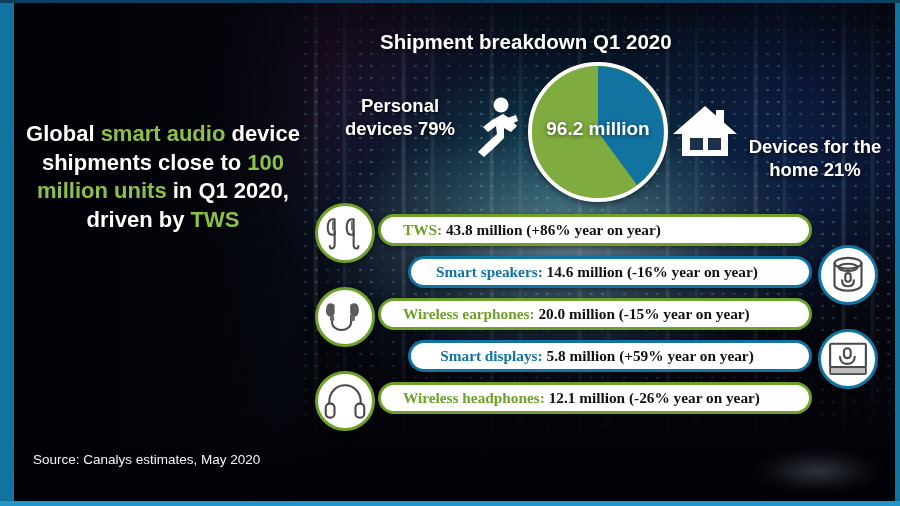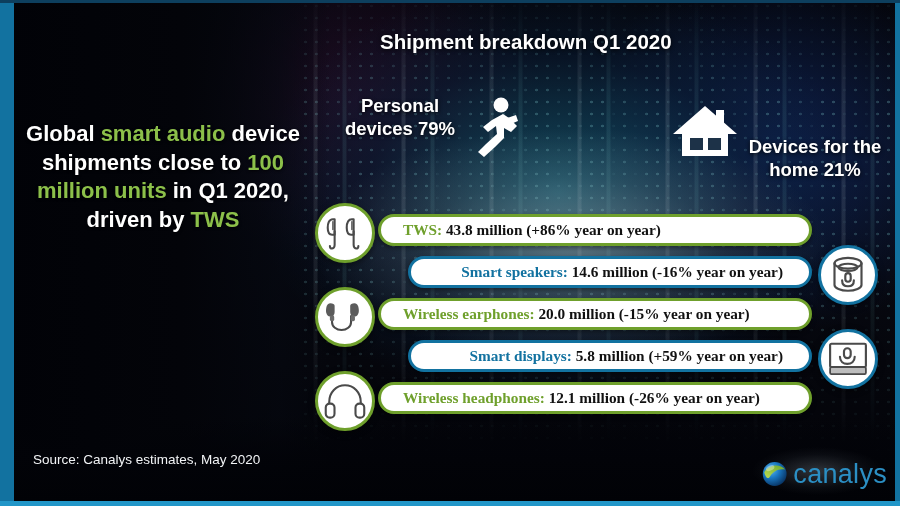--- a/index.html
+++ b/index.html
@@ -72,21 +72,21 @@
   .pie svg{position:absolute;left:0;top:0;}
   .pie-label{position:absolute;left:0;top:56px;width:140px;text-align:center;color:#fff;
     font-weight:700;font-size:19px;text-shadow:0 1px 4px rgba(0,0,0,.55);}
   .pill{position:absolute;top:0;height:32px;border-radius:19px;background:#fff;
     display:flex;align-items:center;box-sizing:border-box;
     box-shadow:0 2px 5px rgba(0,0,0,.45);font-family:Liberation Serif, serif;}
   .pill.g{border:3px solid #6fa02c;}
   .pill.b{border:3px solid #1272a0;}
   .pill .txt{font-size:15.3px;font-weight:700;color:#111;white-space:nowrap;}
   .pill.g .txt{padding-left:22px;}
-  .pill.b .txt{padding-right:26px;width:100%;text-align:right;}
+  .pill.b .txt{padding-right:26px;width:100%;text-align:center;}
   .lab-g{color:#6fa02c;}
   .lab-b{color:#1272a0;}
   .circ{position:absolute;width:60px;height:60px;border-radius:50%;background:#fff;
     box-sizing:border-box;display:flex;align-items:center;justify-content:center;
     box-shadow:0 2px 6px rgba(0,0,0,.5);z-index:27;}
   .circ.g{border:3px solid #6fa02c;}
   .circ.b{border:3px solid #1272a0;}
 
   
   .logo{position:absolute;left:762px;top:455px;width:125px;height:38px;z-index:30;
@@ -131,20 +131,29 @@
 
   <div class="ico-house">
     <svg viewBox="0 0 66 54" width="66" height="54">
       <rect x="44" y="6" width="8" height="16" fill="#fff"></rect>
       <path d="M33 2 L65 30 L56 30 L56 52 L10 52 L10 30 L1 30 Z" fill="#fff"></path>
       <rect x="18" y="34" width="13" height="12" fill="#1d3248"></rect>
       <rect x="36" y="34" width="13" height="12" fill="#1d3248"></rect>
     </svg>
   </div>
 
+  <div class="pie-wrap">
+    <div class="pie">
+      <svg width="132" height="132" viewBox="0 0 132 132">
+        <circle cx="66" cy="66" r="66" fill="#7fab3f"></circle>
+        <path d="M66 66 L66 0 A66 66 0 0 1 105 119 Z" fill="#1272a0"></path>
+      </svg>
+    </div>
+    <div class="pie-label">96.2 million</div>
+  </div>
 
   <div id="rows">
       <div class="pill g" style="left: 378px; width: 434px; top: 214px;">
         <div class="txt"><span class="lab-g">TWS:</span><span> 43.8 million (+86% year on year)</span></div>
       </div>
       <div class="circ g" style="left: 315px; top: 203px;">
         <svg viewBox="0 0 46 44" width="40" height="38">
       <path d="M9 6 C4 6 3 12 3 16 C3 21 5 24 8 24 L11 24 L11 6 Z" stroke="#4a4a4a" fill="none" stroke-width="2.4" stroke-linecap="round" stroke-linejoin="round"></path>
       <path d="M11 20 L11 36 C11 39 9 40 8 40 C6.5 40 5.5 39 5.5 37" stroke="#4a4a4a" fill="none" stroke-width="2.4" stroke-linecap="round" stroke-linejoin="round"></path>
       <path d="M31 6 C26 6 25 12 25 16 C25 21 27 24 30 24 L33 24 L33 6 Z" stroke="#4a4a4a" fill="none" stroke-width="2.4" stroke-linecap="round" stroke-linejoin="round"></path>
@@ -194,33 +203,14 @@
       <div class="circ g" style="left: 315px; top: 371px;">
         <svg viewBox="0 0 48 42" width="42" height="38">
       <path d="M6 28 L6 22 C6 11 14 3 24 3 C34 3 42 11 42 22 L42 28" stroke="#4a4a4a" fill="none" stroke-width="2.4" stroke-linecap="round" stroke-linejoin="round"></path>
       <rect x="2" y="24" width="10" height="16" rx="4.5" fill="#fff" stroke="#4a4a4a" stroke-width="2.4" stroke-linecap="round" stroke-linejoin="round"></rect>
       <rect x="36" y="24" width="10" height="16" rx="4.5" fill="#fff" stroke="#4a4a4a" stroke-width="2.4" stroke-linecap="round" stroke-linejoin="round"></rect>
         </svg>
       </div>
     </div>
 
   <div class="logo-glow"></div>
-  <div class="logo">
-    <svg width="34" height="34" viewBox="0 0 34 34">
-      <defs>
-        <radialGradient id="sph" cx="35%" cy="32%" r="75%">
-          <stop offset="0%" stop-color="#5fb7ea"></stop>
-          <stop offset="45%" stop-color="#1a79c4"></stop>
-          <stop offset="100%" stop-color="#07305e"></stop>
-        </radialGradient>
-        <linearGradient id="swo" x1="0" y1="1" x2="1" y2="0">
-          <stop offset="0%" stop-color="#bede52"></stop>
-          <stop offset="100%" stop-color="#6aa62e"></stop>
-        </linearGradient>
-      </defs>
-      <circle cx="17" cy="17" r="16" fill="url(#sph)"></circle>
-      <path d="M3 15 C9 4 24 3 31 11 C23 9 15 13 11 20 C8 25 5 22 3 15 Z" fill="url(#swo)"></path>
-      <ellipse cx="11" cy="9" rx="6" ry="3.4" fill="rgba(255,255,255,.35)" transform="rotate(-25 11 9)"></ellipse>
-    </svg>
-    <span class="logo-txt">canalys</span>
-  </div>
 
 </div>
 
 </body></html>

